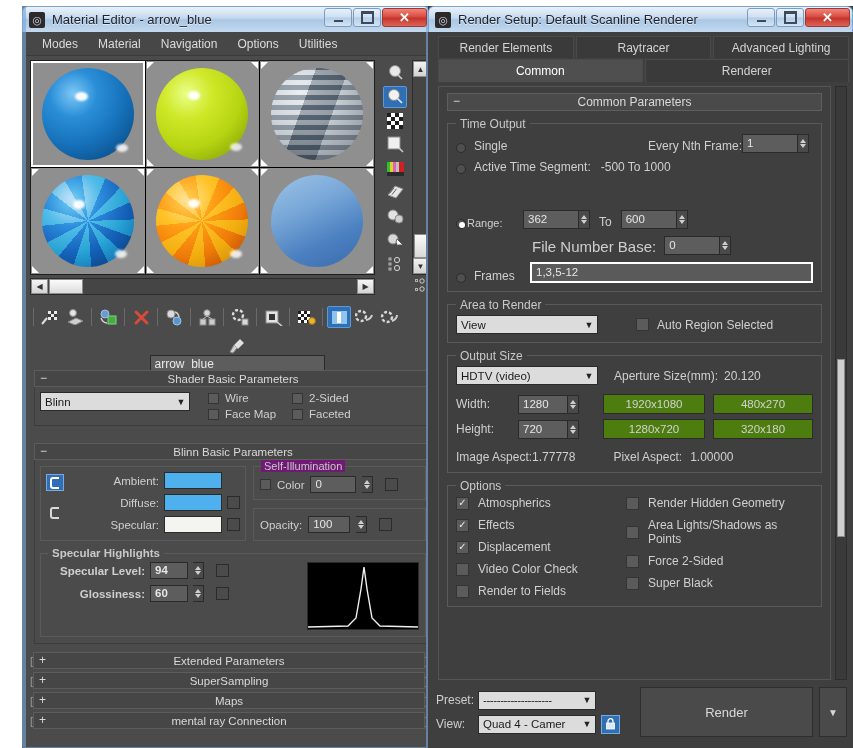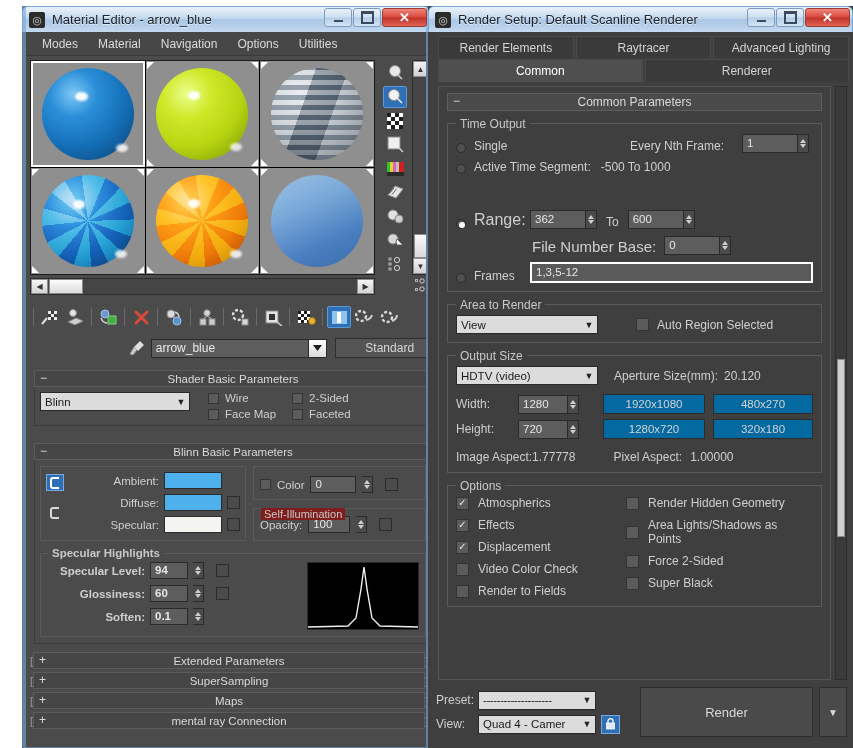--- a/index.html
+++ b/index.html
@@ -127,21 +127,21 @@
 
   
   .htools { position:absolute; left:4px; top: 248px; width: 398px; height: 26px;
             display:flex; align-items:center; gap:1px; }
   .htool { width: 24px; height: 22px; display:flex; align-items:center; justify-content:center;
            border:1px solid transparent; border-radius:2px; }
   .htool.sel { background:#2f6fb5; border-color:#5b9ad6; }
   .hsep { width:1px; height:18px; background:#6a6a6a; margin:0 3px; }
 
   
-  .namerow { position:absolute; left:20px; top: 281px; width: 398px; height: 22px; display:flex; align-items:center; }
+  .namerow { position:absolute; left:12px; top: 281px; width: 398px; height: 22px; display:flex; align-items:center;flex-direction:column; }
   .eyedrop { width:30px; height:20px; display:flex;align-items:center;justify-content:center; }
   .name-input {
     width: 175px; height: 19px; background:#5d5d5d; border:1px solid #2a2a2a;
     color:#eaeaea; font-size:12px; line-height:17px; padding-left:4px;
     display:flex; align-items:center;
   }
   .ddarrow { width: 20px; height:19px; background: linear-gradient(#ffffff,#dcdcdc); border:1px solid #2a2a2a; border-left:none;
              display:flex;align-items:center;justify-content:center; }
   .std-btn { margin-left:8px; width: 120px; height:20px; background:#555555; border:1px solid #2e2e2e;
              color:#d6d6d6; font-size:12px; display:flex;align-items:center;justify-content:center; }
@@ -197,21 +197,21 @@
   .rs-bottom { position:absolute; left:4px; right:6px; bottom:6px; height:60px; background:#3f3f3f;
                display:flex; align-items:center; }
   .render-btn { flex:1; height:50px; background:#4a4a4a; border:1px solid #2e2e2e;
                 color:#d8d8d8; font-size:13px; display:flex;align-items:center;justify-content:center;}
   .render-more { width:28px; height:50px; margin-left:6px; background:#4a4a4a; border:1px solid #2e2e2e;
                  display:flex;align-items:center;justify-content:center; color:#d8d8d8; font-size:10px;}
   .rs-group { border:1px solid #5a5a5a; position:relative; margin:12px 8px 0 8px; padding:10px 8px 8px 8px; }
   .rs-group > .glabel { position:absolute; left:8px; top:-7px; background:#3f3f3f; padding:0 4px;
                         font-size:12px; color:#c9c9c9; }
   .rowline { display:flex; align-items:flex-end; margin-bottom:7px; }
-  .flatbtn { background:#0369a1; border:1px solid #2c2c2c; color:#d2d2d2; font-size:11.5px;
+  .flatbtn { background:#4d7c0f; border:1px solid #2c2c2c; color:#d2d2d2; font-size:11.5px;
              height:20px; display:flex;align-items:center;justify-content:center; }
 </style>
 </head>
 <body>
 
 <div id="root">
 
   <div class="win" id="matedit">
     <div class="titlebar">
       <div class="title-icon">◎</div>
@@ -598,21 +598,21 @@
                     <span class="lbl">Specular:</span>
                     <span class="swatch" style="width:58px;height:17px;background:#f4f4f0;"></span>
                     <span class="minibox"></span>
                   </div>
                 </div>
               </div>
             </div>
 
             <div style="flex:1;">
               <div style="border:1px solid #5a5a5a; position:relative; padding:9px 6px 6px 6px;">
-                <span style="position:absolute;left:7px;top:-7px;background:#7f1d1d;padding:0 3px;font-size:11px;color:#c8c8c8;margin-top:48px;">Self-Illumination</span>
+                <span style="position:absolute;left:7px;top:-7px;background:#701a75;padding:0 3px;font-size:11px;color:#c8c8c8;">Self-Illumination</span>
                 <div style="display:flex;align-items:center;gap:6px;">
                   <span class="cbox"></span>
                   <span class="lbl">Color</span>
                   <span class="spin-input" style="width:46px;">0</span>
                   <span class="spinner">
                       <i class="up"></i>
                       <i class="dn"></i>
                     </span>
                   <span class="minibox" style="margin-left:6px;"></span>
                 </div>
@@ -646,28 +646,20 @@
                 </div>
                 <div style="display:flex;align-items:center;justify-content:flex-start;gap:5px;margin-bottom:6px;">
                   <span class="lbl" style="width:98px;text-align:right;">Glossiness:</span>
                   <span class="spin-input" style="width:38px;">60</span>
                   <span class="spinner">
                       <i class="up"></i>
                       <i class="dn"></i>
                     </span>
                   <span class="minibox" style="margin-left:7px;"></span>
                 </div>
-                <div style="display:flex;align-items:center;justify-content:flex-start;gap:5px;">
-                  <span class="lbl" style="width:98px;text-align:right;">Soften:</span>
-                  <span class="spin-input" style="width:38px;">0.1</span>
-                  <span class="spinner">
-                      <i class="up"></i>
-                      <i class="dn"></i>
-                    </span>
-                </div>
               </div>
               <div style="flex:1; display:flex; justify-content:flex-end;">
                 <div style="width:112px;height:68px;background:#000;border:1px solid #2a2a2a;">
                   <svg width="110" height="66" viewBox="0 0 110 66" preserveAspectRatio="none">
                     <path d="M0,64 L40,63 L48,55 L53,26 L56,4 L59,26 L64,55 L72,63 L110,64" fill="none" stroke="#f0f0f0" stroke-width="1.4"></path>
                   </svg>
                 </div>
               </div>
             </div>
           </div>
@@ -750,38 +742,38 @@
           </div>
         </div>
 
         <div class="rs-group">
           <span class="glabel">Time Output</span>
 
           <div class="rowline">
             <span class="radio"></span>
             <span class="lbl" style="margin-left:8px;font-size:12px;">Single</span>
             <span style="flex:1;"></span>
-            <span class="lbl" style="font-size:12px;margin-right:18px;">Every Nth Frame:</span>
+            <span class="lbl" style="font-size:12px;margin-right:0;">Every Nth Frame:</span>
             <span class="spin-input" style="width:56px;height:19px;">1</span>
             <span class="spinner" style="height:19px;">
                 <i class="up"></i>
                 <i class="dn"></i>
               </span>
             <span style="width:4px;"></span>
           </div>
 
           <div class="rowline">
             <span class="radio"></span>
             <span class="lbl" style="margin-left:8px;font-size:12px;">Active Time Segment:</span>
             <span class="lbl" style="margin-left:10px;font-size:12px;">-500 To 1000</span>
           </div>
 
           <div class="rowline">
             <span class="radio on"></span>
-            <span class="lbl" style="margin-left:8px;font-size:16px;width:56px;">Range:</span>
+            <span class="lbl" style="margin-left:1px;font-size:11px;width:56px;">Range:</span>
             <span class="spin-input" style="width:56px;height:19px;margin-top:29px;">362</span>
             <span class="spinner" style="height:19px;">
                 <i class="up"></i>
                 <i class="dn"></i>
               </span>
             <span class="lbl" style="margin:0 9px;font-size:12px;">To</span>
             <span class="spin-input" style="width:56px;height:19px;">600</span>
             <span class="spinner" style="height:19px;">
                 <i class="up"></i>
                 <i class="dn"></i>

